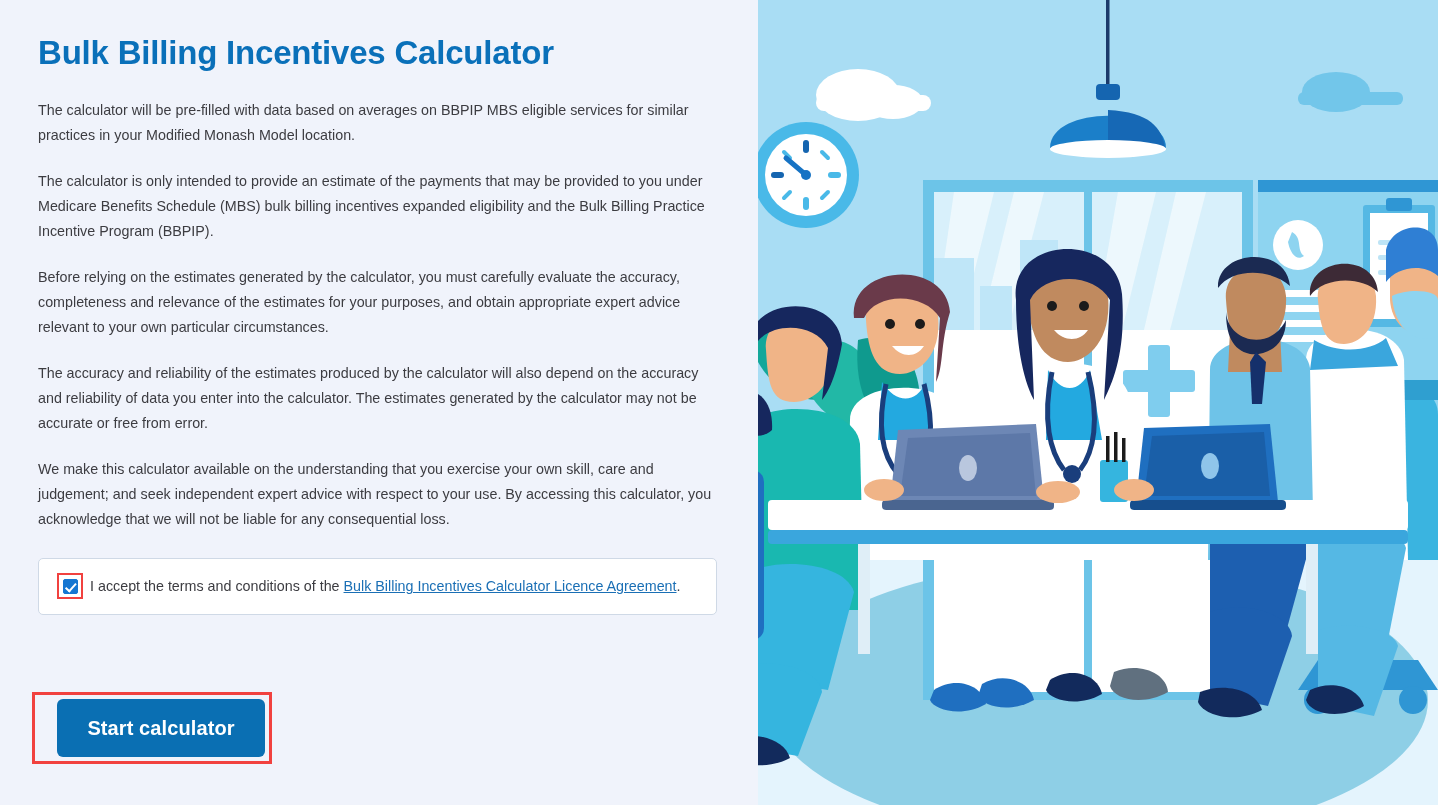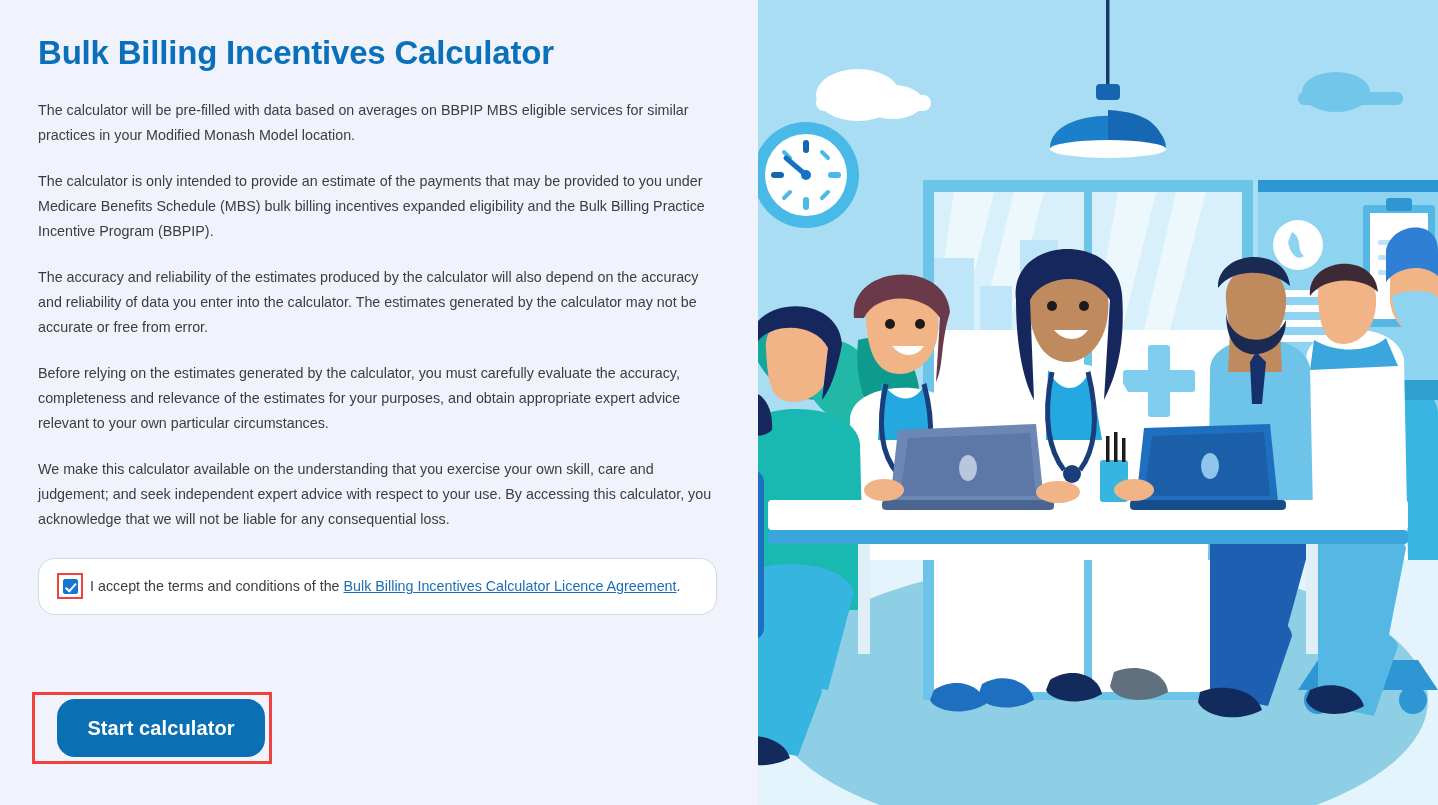--- a/index.html
+++ b/index.html
@@ -55,21 +55,21 @@
   }
   .disclaimer-body p:last-child { margin-bottom: 0; }
 
   
   .accept-box {
     margin-top: 26px;
     width: 679px;
     min-height: 57px;
     background: #ffffff;
     border: 1px solid #cfd9e6;
-    border-radius: 17px;
+    border-radius: 5px;
     display: flex;
     align-items: center;
     padding: 0 18px;
   }
 
   .checkbox-annotated {
     position: relative;
     display: inline-flex;
     align-items: center;
     justify-content: center;
@@ -124,21 +124,21 @@
     justify-content: center;
     padding: 4px;
   }
 
   .start-button {
     width: 100%;
     height: 100%;
     background: #0a6fb3;
     color: #ffffff;
     border: none;
-    border-radius: 18px;
+    border-radius: 6px;
     font-family: "Liberation Sans", sans-serif;
     font-size: 20px;
     font-weight: bold;
     letter-spacing: 0.1px;
     cursor: pointer;
     display: flex;
     align-items: center;
     justify-content: center;
     margin-left: 18px;
   }
@@ -159,22 +159,22 @@
 <div class="page">
 
   <div class="left-panel">
 
     <h1 class="page-title">Bulk Billing Incentives Calculator</h1>
 
 
     <div class="disclaimer-body">
       <p>The calculator will be pre-filled with data based on averages on BBPIP MBS eligible services for similar practices in your Modified Monash Model location.</p>
       <p>The calculator is only intended to provide an estimate of the payments that may be provided to you under Medicare Benefits Schedule (MBS) bulk billing incentives expanded eligibility and the Bulk Billing Practice Incentive Program (BBPIP).</p>
+      <p>Before relying on the estimates generated by the calculator, you must carefully evaluate the accuracy, completeness and relevance of the estimates for your purposes, and obtain appropriate expert advice relevant to your own particular circumstances.</p>
       <p>The accuracy and reliability of the estimates produced by the calculator will also depend on the accuracy and reliability of data you enter into the calculator. The estimates generated by the calculator may not be accurate or free from error.</p>
-      <p>Before relying on the estimates generated by the calculator, you must carefully evaluate the accuracy, completeness and relevance of the estimates for your purposes, and obtain appropriate expert advice relevant to your own particular circumstances.</p>
       <p>We make this calculator available on the understanding that you exercise your own skill, care and judgement; and seek independent expert advice with respect to your use. By accessing this calculator, you acknowledge that we will not be liable for any consequential loss.</p>
     </div>
 
     <div class="accept-box">
       <span class="checkbox-annotated">
         <span class="checkbox" role="checkbox" aria-checked="true"></span>
       </span>
       <span class="accept-text">
         <span>I accept the terms and conditions of the </span><a href="#">Bulk Billing Incentives Calculator Licence Agreement</a><span>.</span>
       </span>

